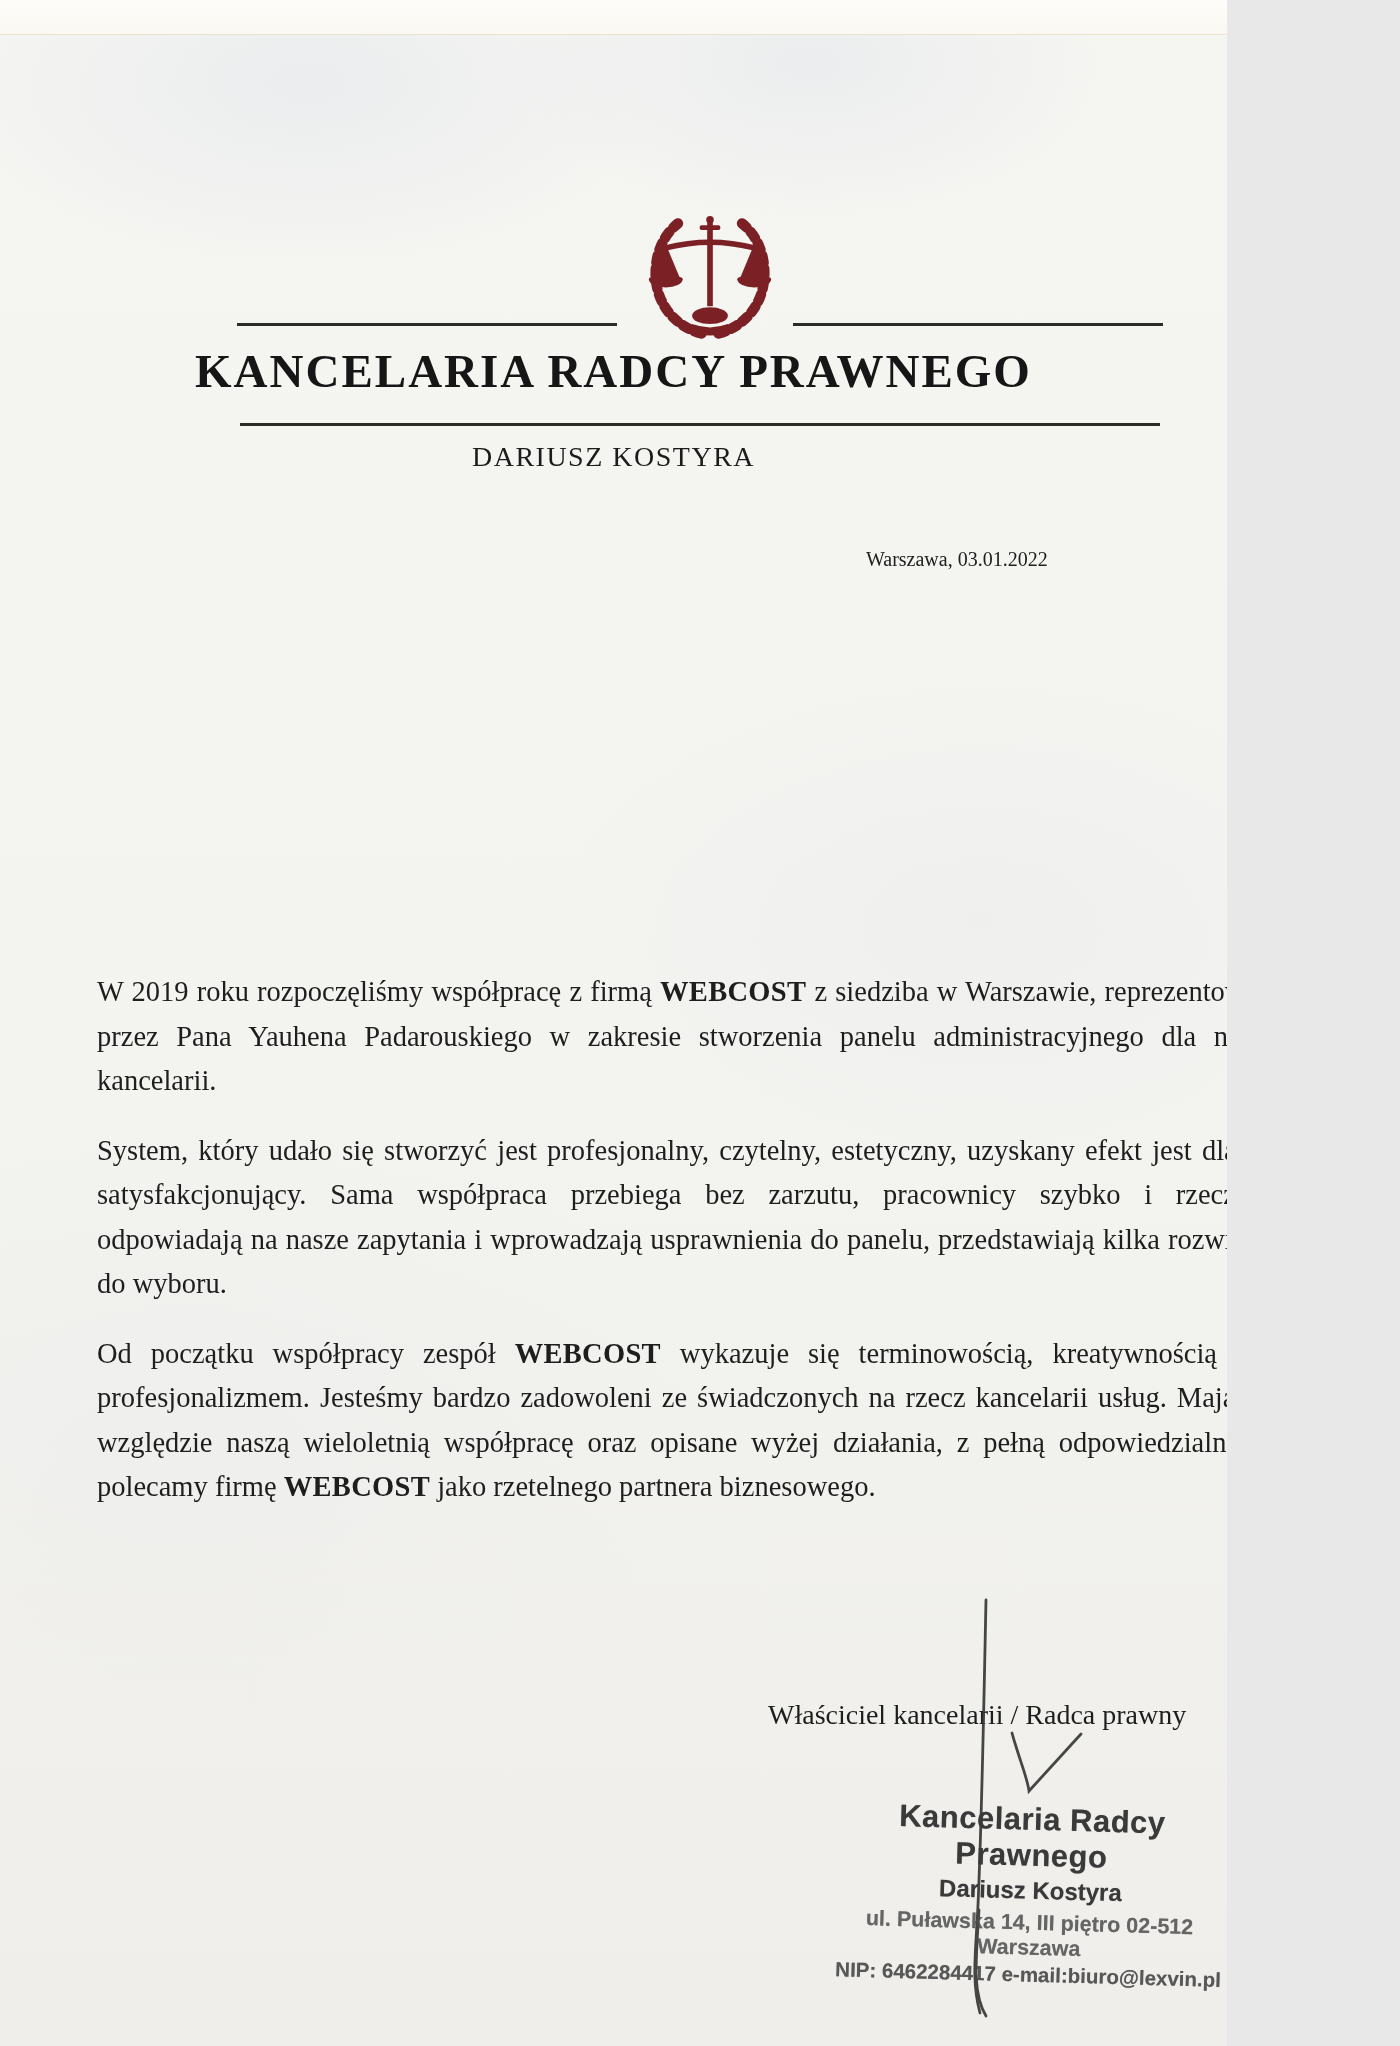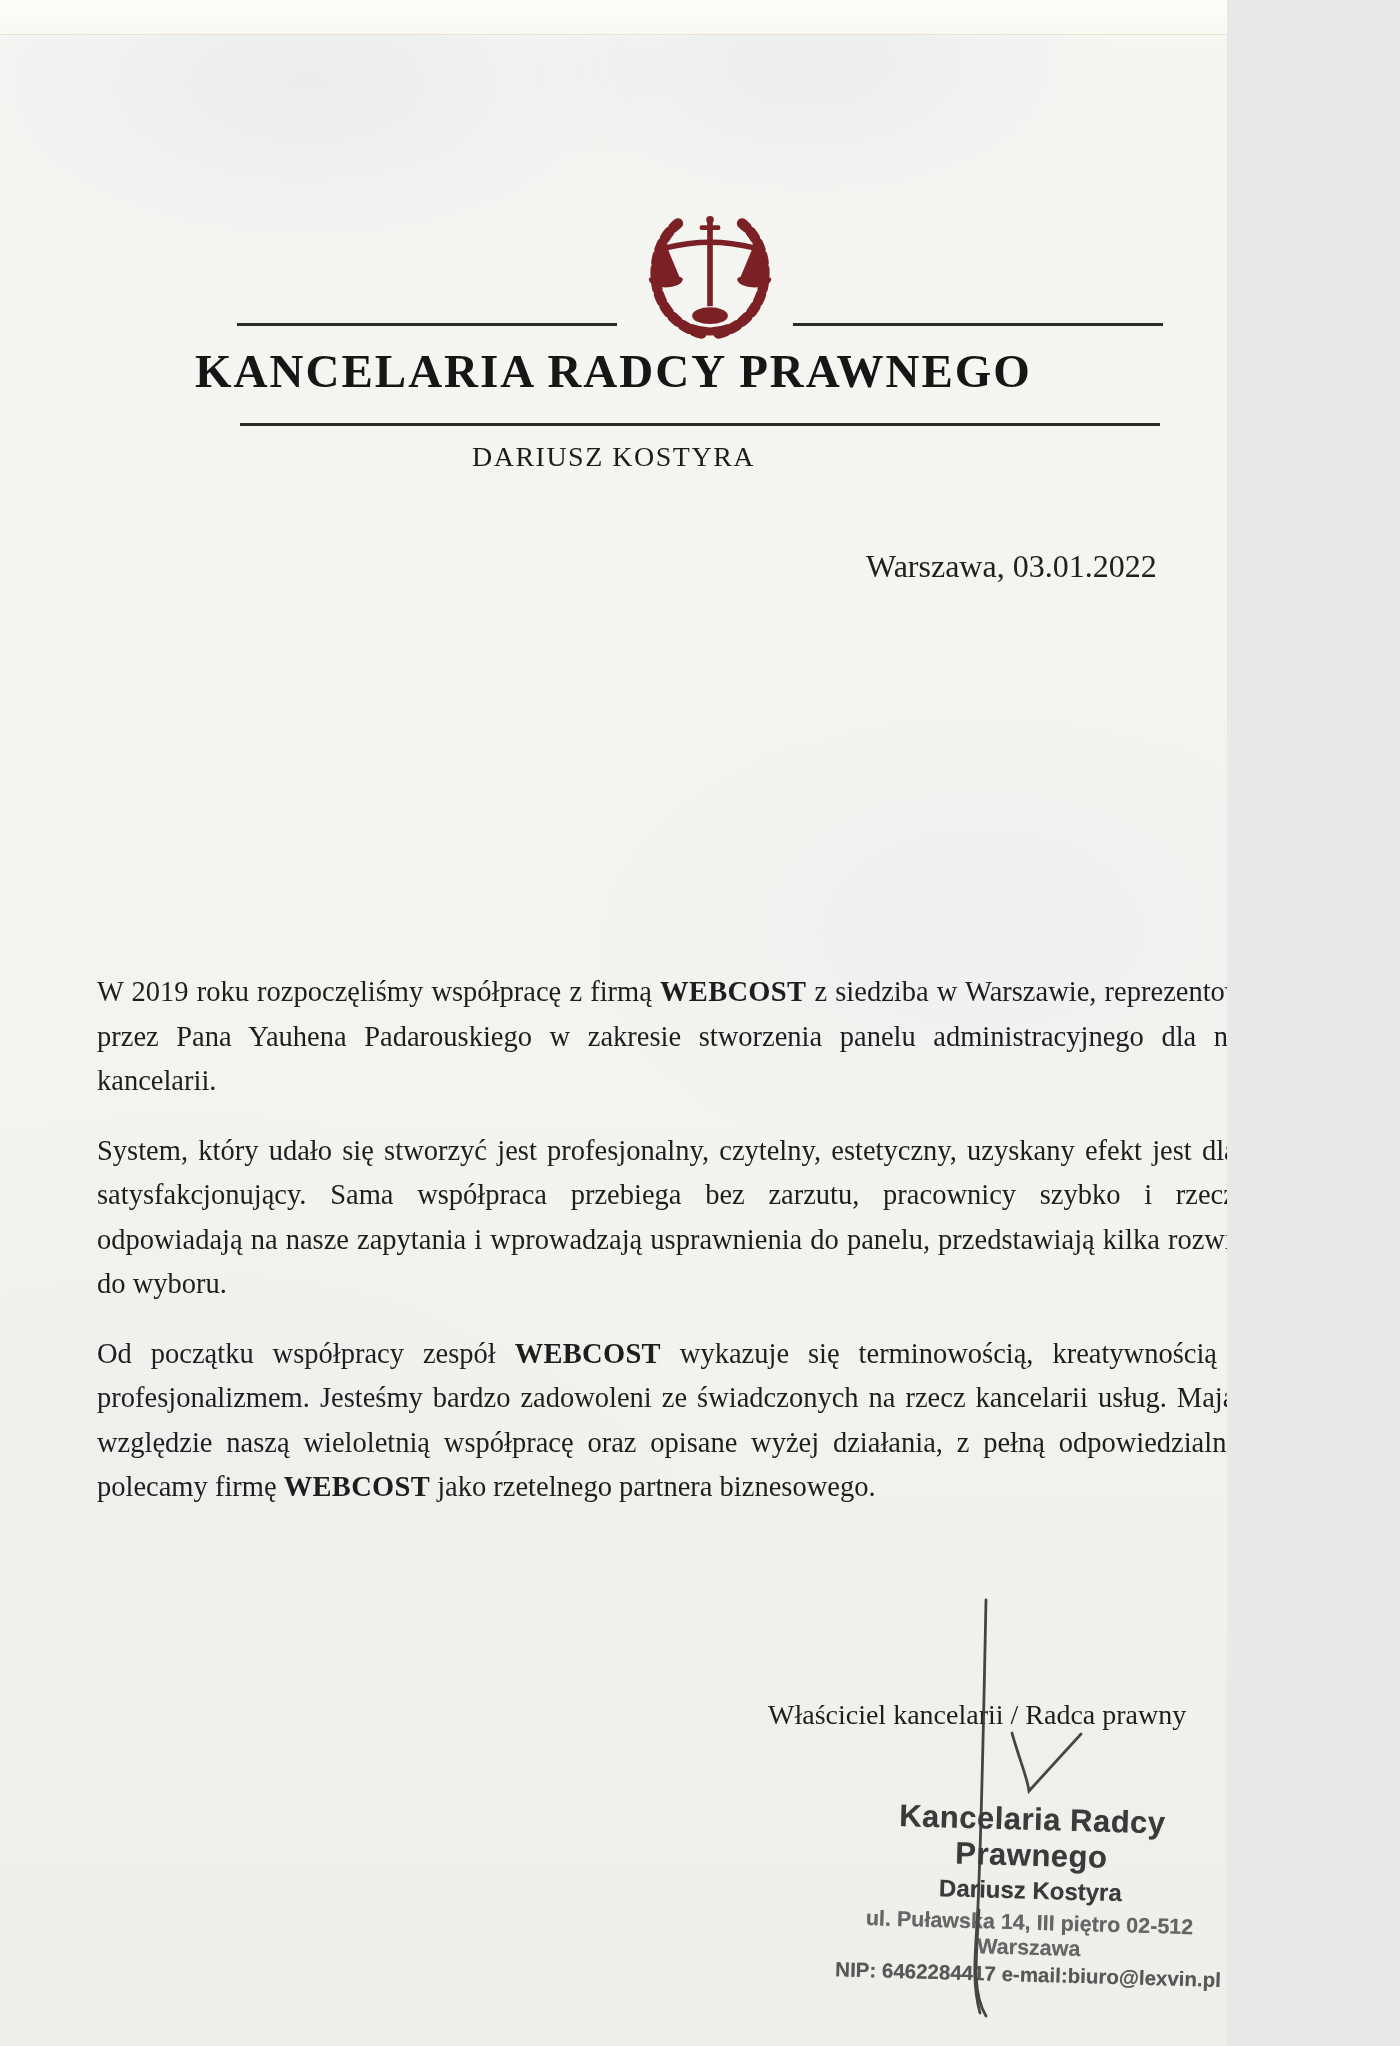--- a/index.html
+++ b/index.html
@@ -40,21 +40,21 @@
   .title-rule { left: 240px; top: 423px; width: 920px; height: 3px; }
   .person-name {
     position: absolute; top: 441px; left: 0; width: 100%;
     text-align: center;
     font-size: 28px; letter-spacing: 1.5px; color: #1c1c1c;
   }
 
   
   .date-line {
     position: absolute; top: 548px; left: 866px;
-    font-size: 32px; color: #202020;
+    font-size: 20px; color: #202020;
   }
   .doc-title {
     position: absolute; top: 760px; left: 0; width: 100%;
     text-align: center;
     font-size: 30px; font-weight: 700; letter-spacing: 1px; color: #141414;
     margin: 0;
   }
 
   
   .body-text {

